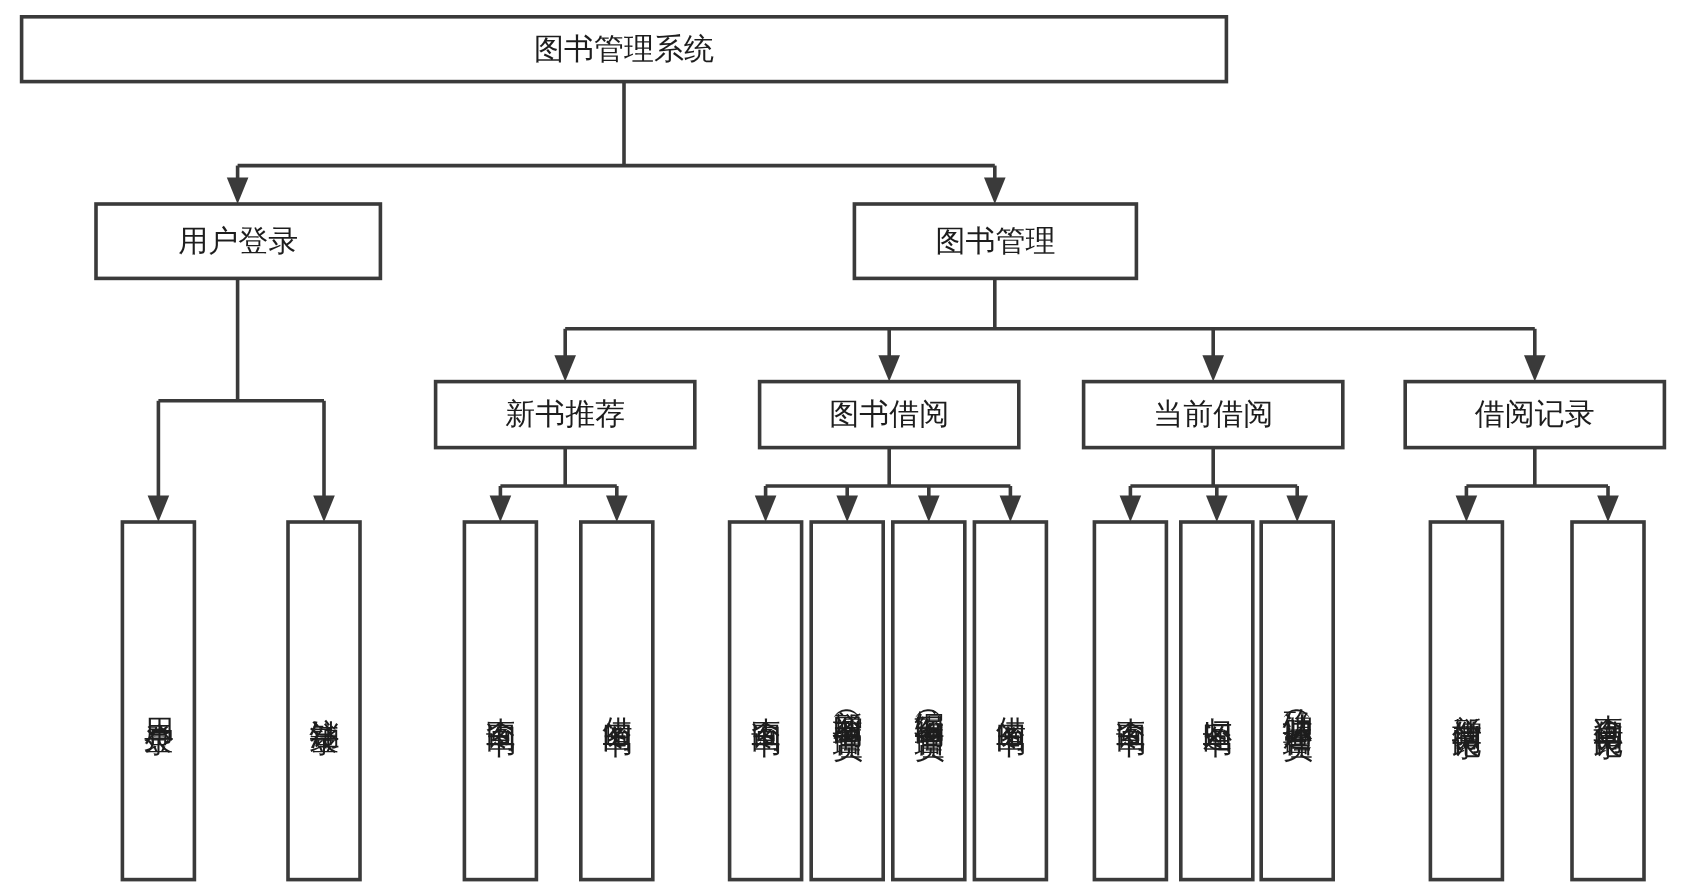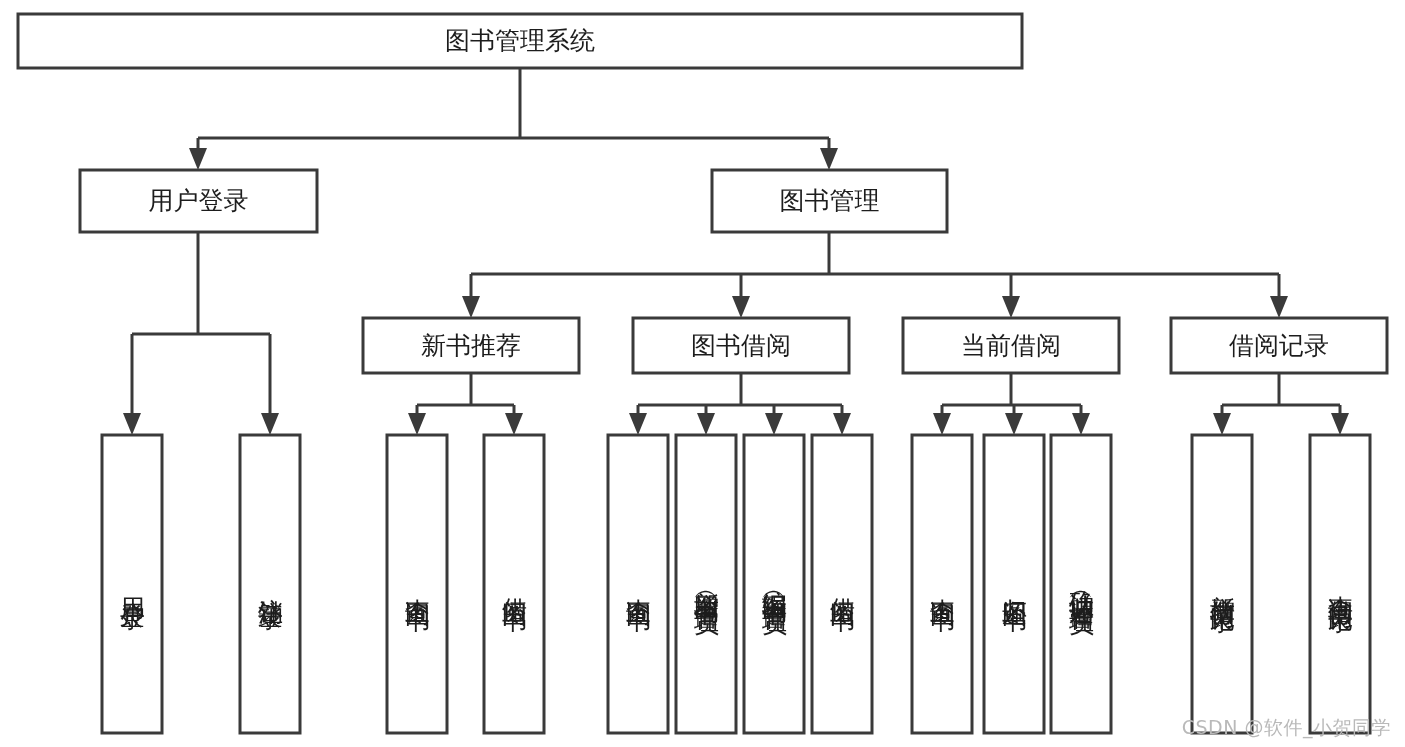--- a/index.html
+++ b/index.html
@@ -259,14 +259,13 @@
         <span class="leaf-label-text">确认归还（管理员）</span>
       </div>
       <div class="leaf-label-box" style="left: 1192px; top: 435px; width: 60px; height: 298px;">
         <span class="leaf-label-text">新增借阅记录</span>
       </div>
       <div class="leaf-label-box" style="left: 1310px; top: 435px; width: 60px; height: 298px;">
         <span class="leaf-label-text">查询借阅记录</span>
       </div>
     </div>
 
-  <div class="watermark">CSDN @软件_小贺同学</div>
 </div>
 
 </body></html>

